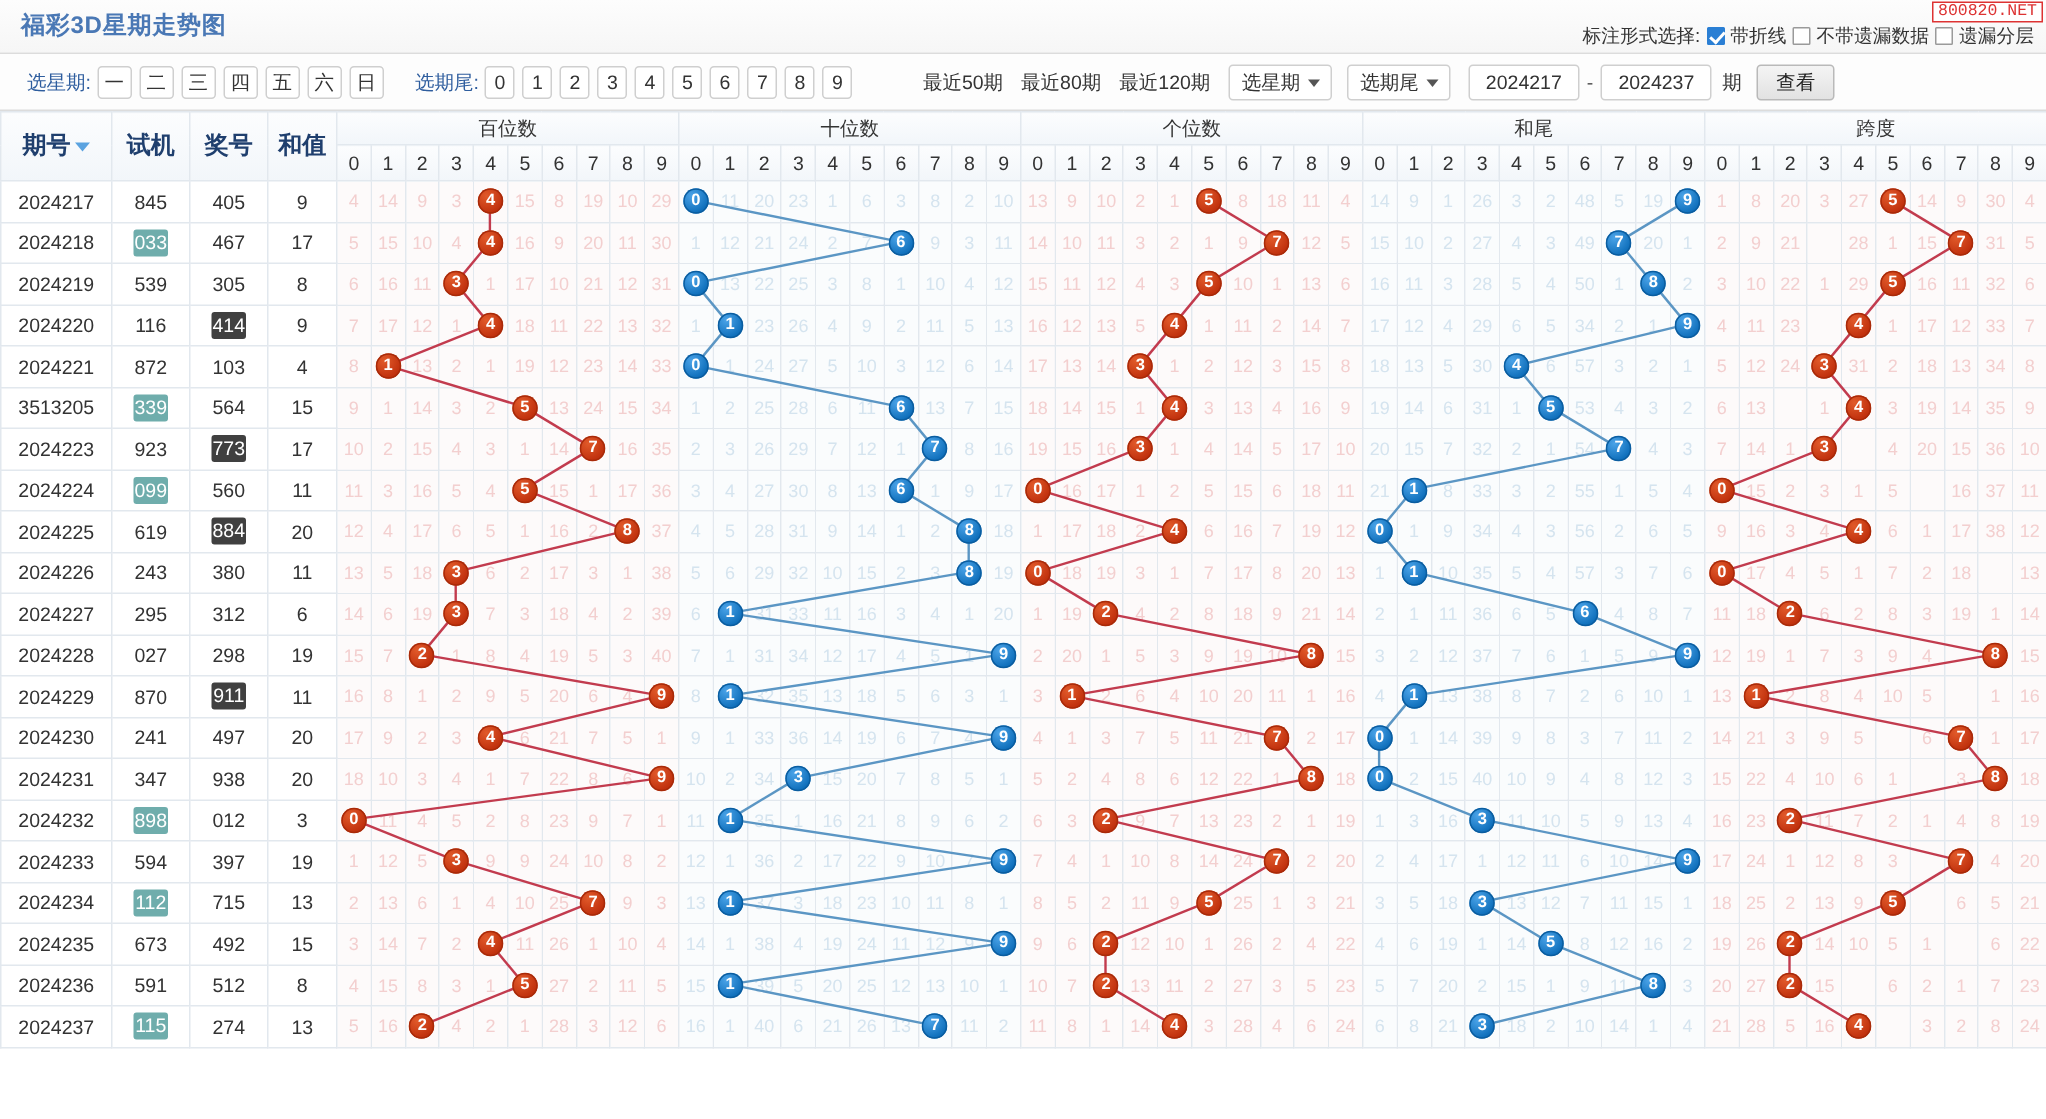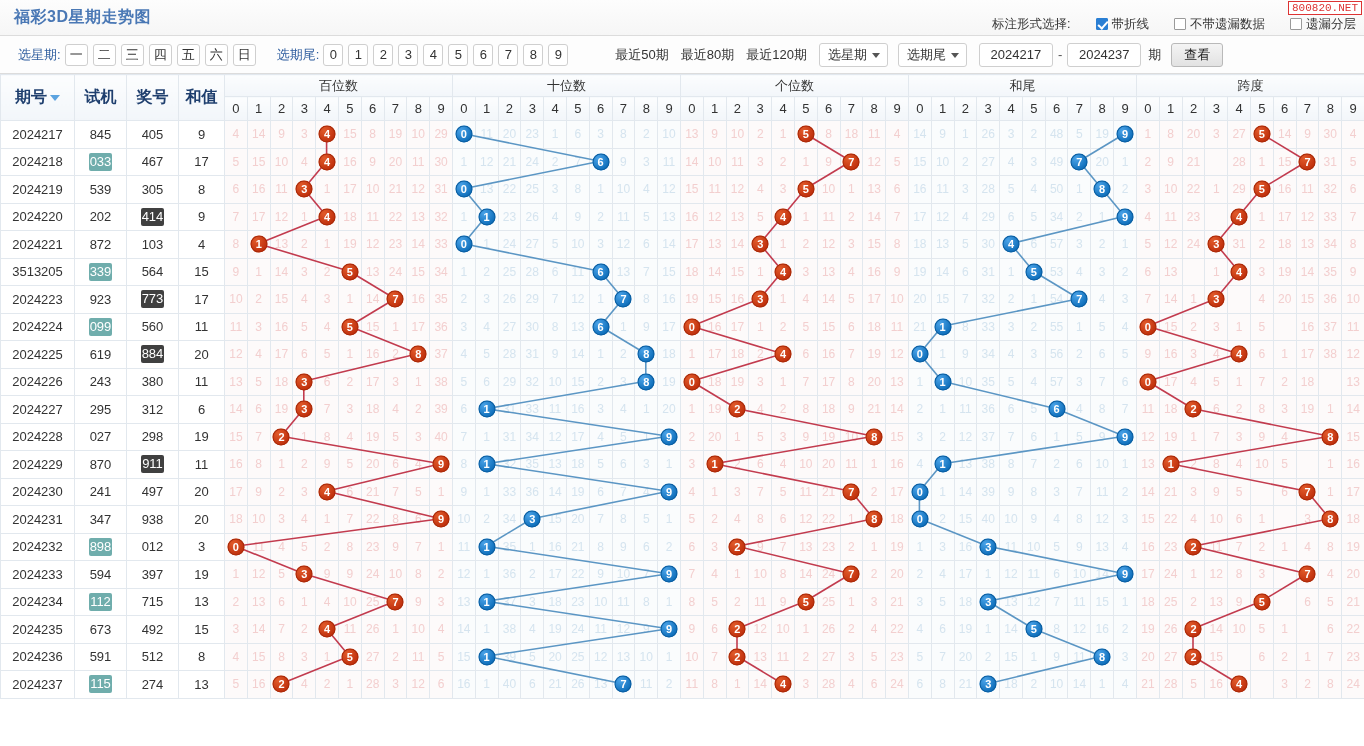--- a/index.html
+++ b/index.html
@@ -19,21 +19,21 @@
     border-bottom: 1px solid #dcdcdc;
     display: flex; align-items: center;
     position: relative;
   }
   .title-text {
     font-size: 16px; font-weight: bold; color: #4a78b5;
     padding-left: 14px; letter-spacing: 0.5px;
   }
   .title-right {
     position: absolute; right: 8px; top: 0; height: 48px;
-    display: flex; align-items: center; gap: 25px;
+    display: flex; align-items: center; gap: 4px;
     font-size: 12.5px; color: #333;
   }
   .chk-wrap { display:flex; align-items:center; gap:4px; }
   .chk {
     width: 12px; height: 12px; border: 1px solid #9a9a9a;
     background: #fff; display:inline-block; border-radius:1px;
     position: relative;
   }
   .chk.on { background:#2a7fd4; border-color:#2a7fd4; }
   .chk.on::after {
@@ -645,21 +645,21 @@
             <td class="cell">
               <span class="ball red">5</span>
             </td>
             <td class="cell">16</td>
             <td class="cell">11</td>
             <td class="cell">32</td>
             <td class="cell">6</td>
           </tr>
           <tr>
             <td class="lead-cell period">2024220</td>
-            <td class="lead-cell">202</td>
+            <td class="lead-cell">116</td>
             <td class="lead-cell"><span class="hl gold">414</span></td>
             <td class="lead-cell">9</td>
             <td class="cell">7</td>
             <td class="cell">17</td>
             <td class="cell">12</td>
             <td class="cell">1</td>
             <td class="cell">
               <span class="ball red">4</span>
             </td>
             <td class="cell">18</td>

